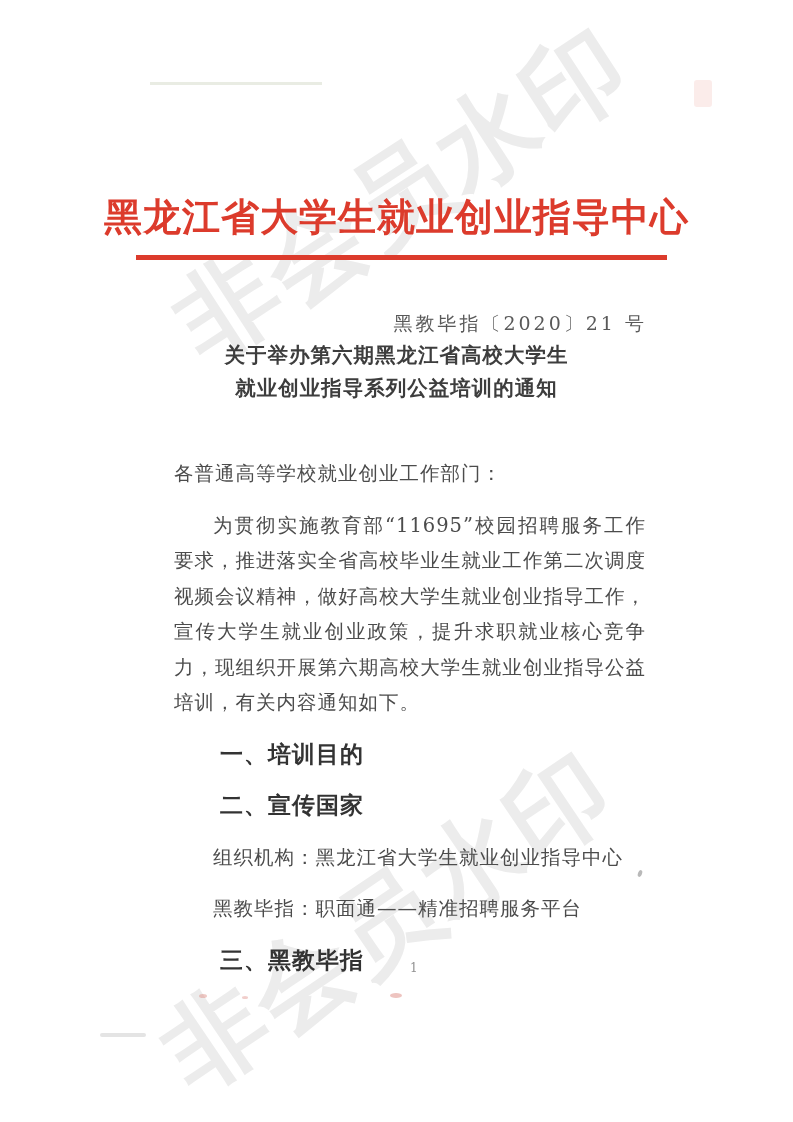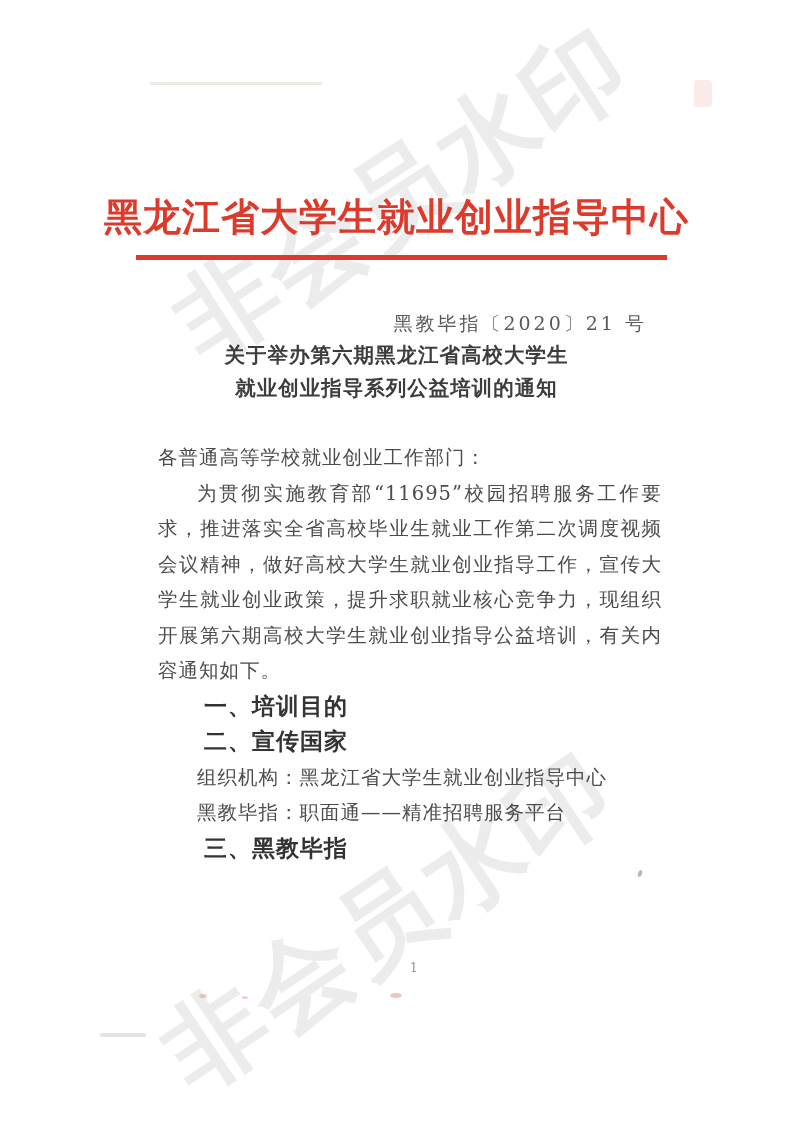--- a/index.html
+++ b/index.html
@@ -89,21 +89,21 @@
   
   .doc-body{
     position:absolute;z-index:1;
     left:158px;top:440px;width:504px;
     font-size:19.5px;
     line-height:35.5px;
     letter-spacing:1px;
     color:var(--body-ink);
     text-align:justify;
   }
-  .doc-body p{margin:0;}
+  .doc-body p{margin:16px;}
   .para-indent{text-indent:2em;}
   .section-heading{
     text-indent:2em;
     font-family:"DejaVu Sans","Liberation Sans",sans-serif;
     font-weight:bold;
     font-size:23px;
     color:var(--heading-ink);
     text-align:left;
   }
   .page-number{

